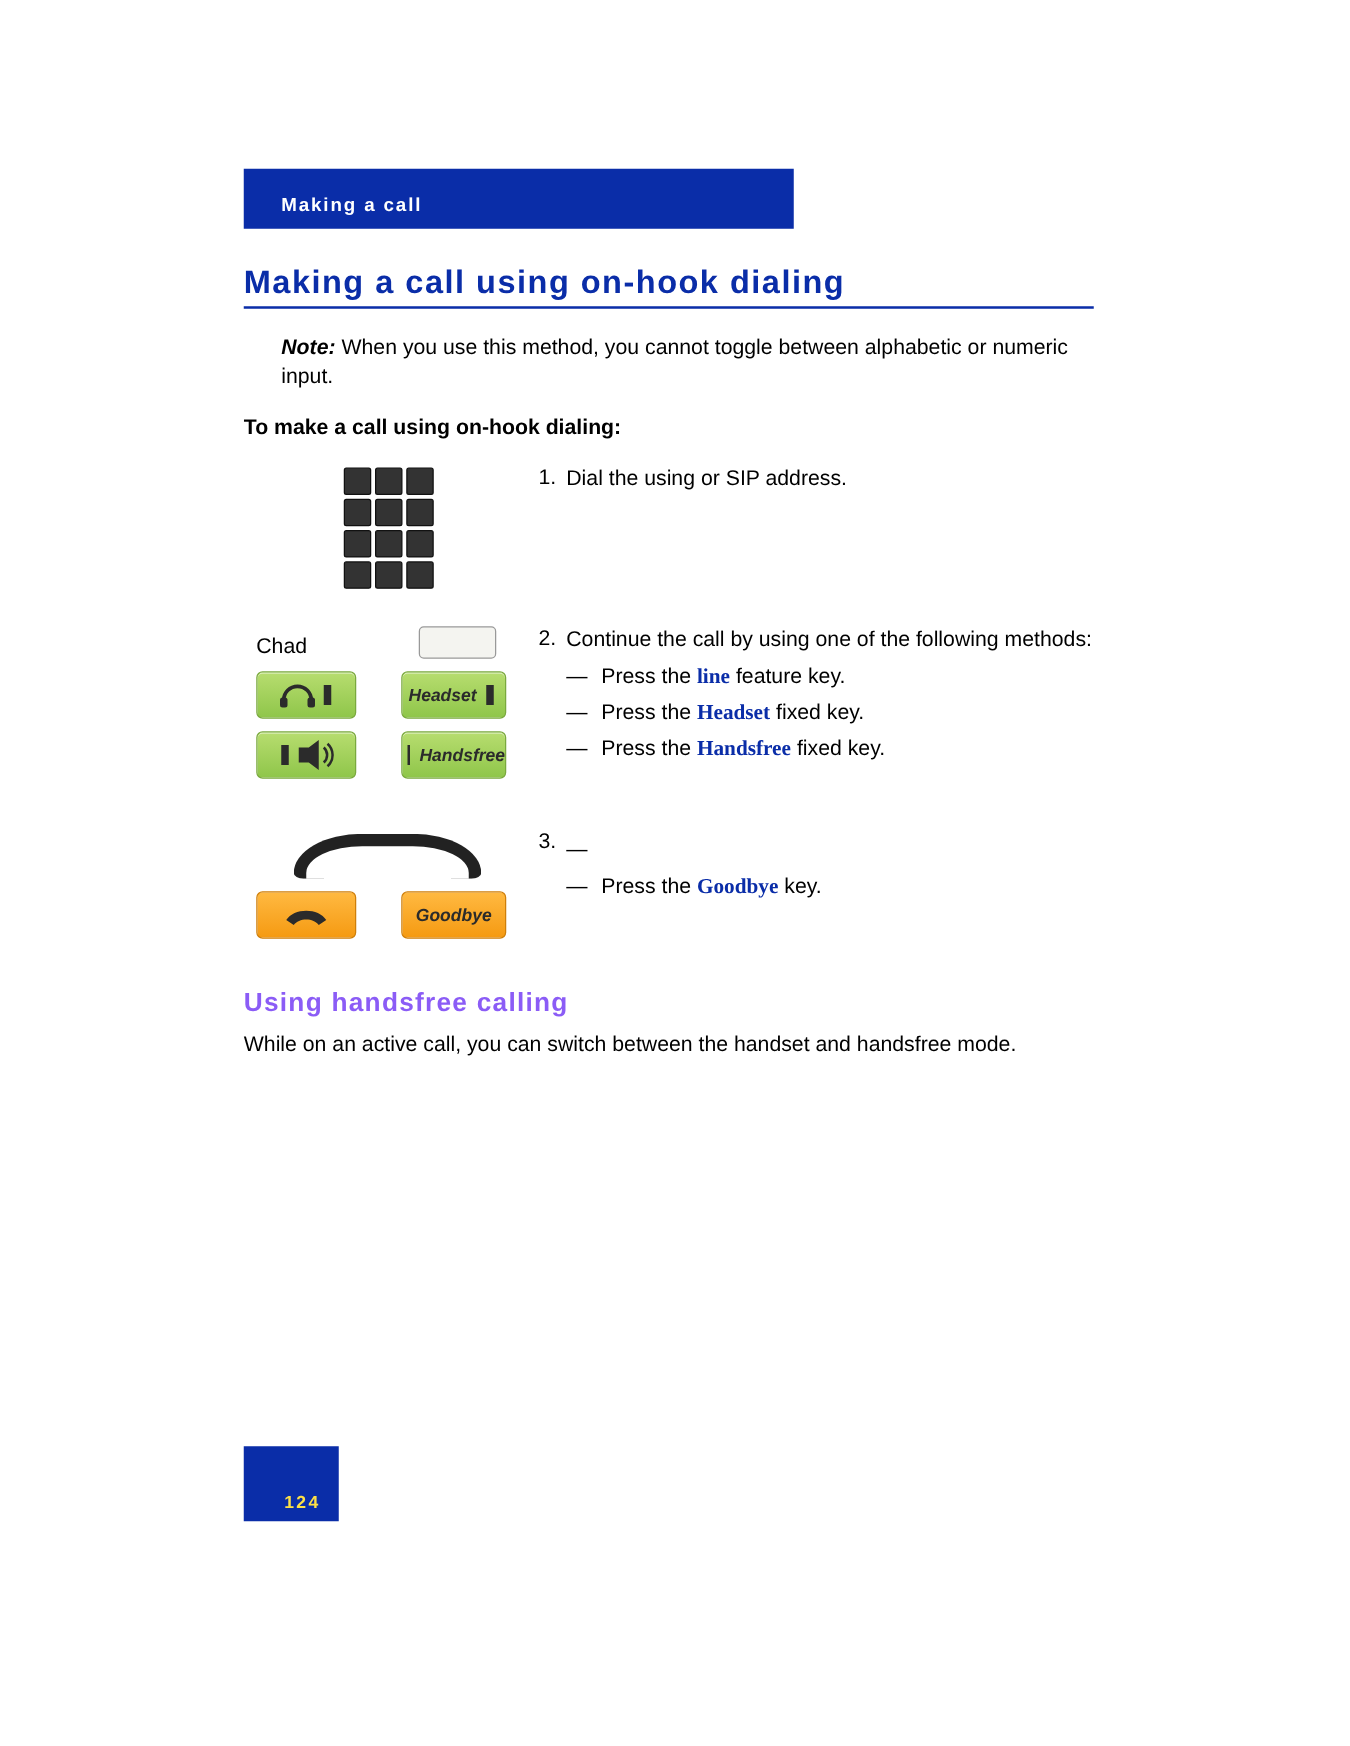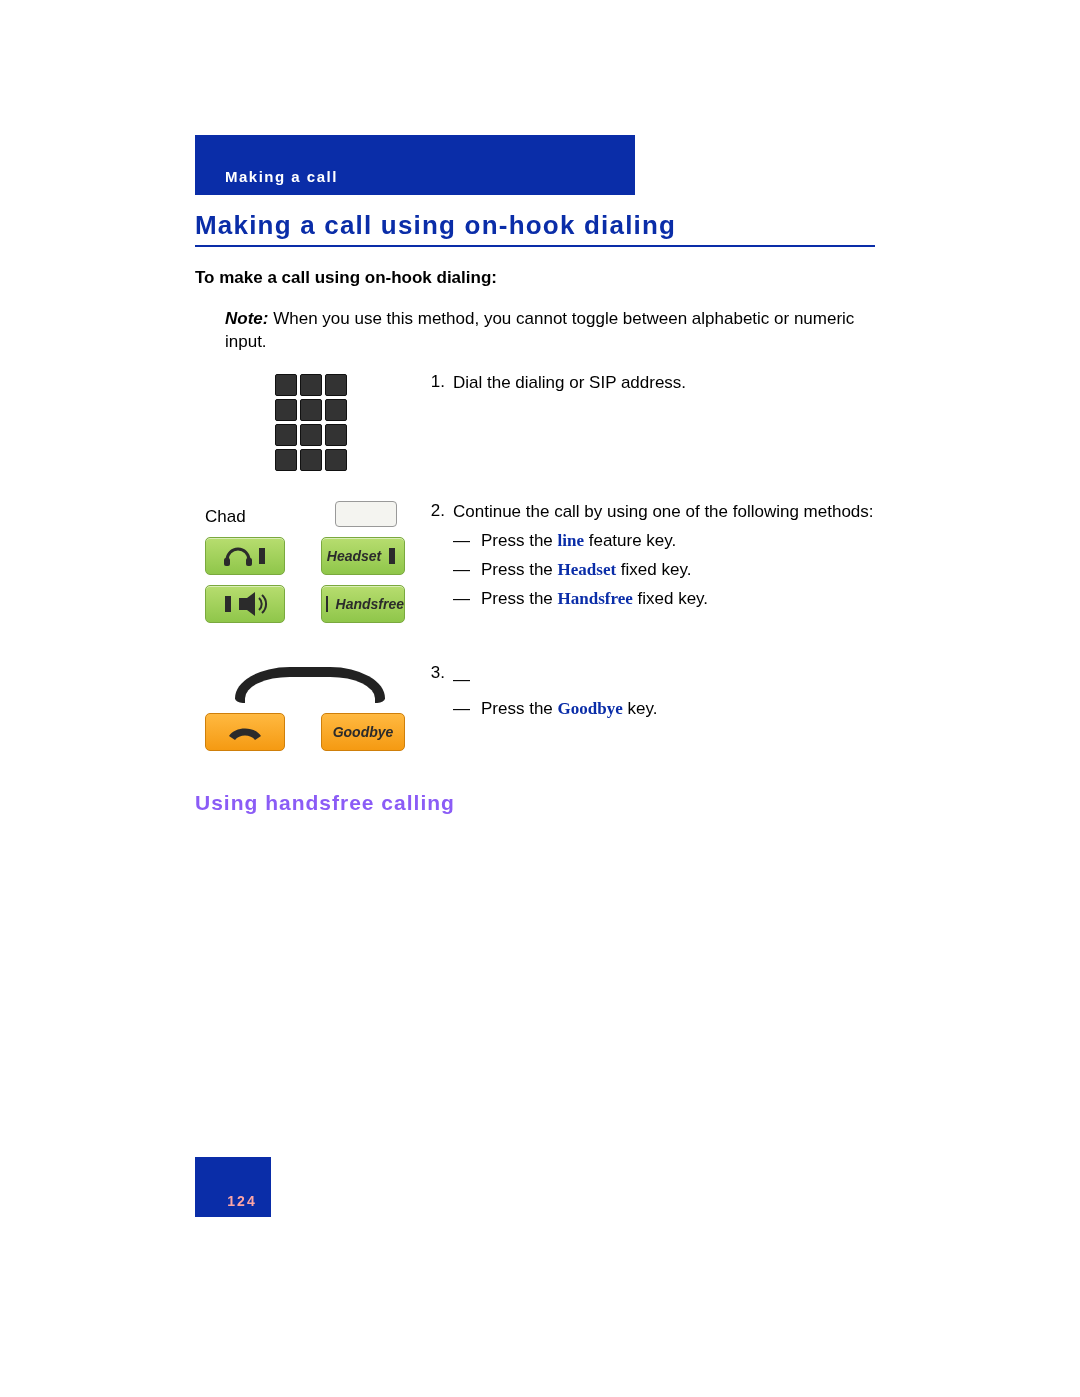--- a/index.html
+++ b/index.html
@@ -15,21 +15,21 @@
     height: 1397px;
     position: relative;
     box-sizing: border-box;
     padding: 130px 180px 0 195px;
   }
   .header-bar {
     position: absolute;
     left: 195px;
     top: 135px;
     width: 440px;
-    height: 60px;
+    height: 48px;
     background: #0a2da8;
   }
   .header-bar .label {
     position: absolute;
     left: 30px;
     bottom: 10px;
     color: #fff;
     font-size: 15px;
     font-weight: bold;
     letter-spacing: 1.5px;
@@ -150,43 +150,43 @@
     left: 195px;
     bottom: 180px;
     width: 76px;
     height: 60px;
     background: #0a2da8;
     display:flex; align-items:flex-end; justify-content:center;
     padding-bottom: 8px;
     box-sizing: border-box;
   }
   .footer-bar .pagenum {
-    color:#fca5a5; font-size:14px; font-weight:bold; letter-spacing: 2px; margin-left: 18px;
+    color:#fde047; font-size:14px; font-weight:bold; letter-spacing: 2px; margin-left: 18px;
   }
   svg { display:block; }
 </style>
 </head>
 <body>
 
 <div class="page">
 
   <div class="header-bar">
     <span class="label">Making a call</span>
   </div>
 
   <div class="content">
     <div class="h1">Making a call using on-hook dialing</div>
 
 
-    <p class="p bold">To make a call using on-hook dialing:</p>
-
     <p class="p note">
       <span class="lead">Note:</span><span> When you use this method, you cannot toggle between alphabetic or numeric input.</span>
     </p>
 
+    <p class="p bold">To make a call using on-hook dialing:</p>
+
     <div class="steps">
 
       <div class="step-row">
         <div class="step-left">
           <div class="keypad">
             <div class="key"></div>
               <div class="key"></div>
               <div class="key"></div>
             <div class="key"></div>
               <div class="key"></div>
@@ -194,21 +194,21 @@
             <div class="key"></div>
               <div class="key"></div>
               <div class="key"></div>
             <div class="key"></div>
               <div class="key"></div>
               <div class="key"></div>
           </div>
         </div>
         <div class="step-right">
           <div class="step-num">1.</div>
-          <div class="step-body">Dial the dialing or SIP address.</div>
+          <div class="step-body">Dial the using or SIP address.</div>
         </div>
       </div>
 
       <div class="step-row">
         <div class="step-left">
           <div class="chad-row">
             <span class="chad-label">Chad</span>
             <span class="blank-key"></span>
           </div>
           <div class="btn-row">
@@ -275,20 +275,21 @@
               <span class="sub-dash">—</span>
               <span><span>Press the </span><span class="keyword">Goodbye</span><span> key.</span></span>
             </div>
           </div>
         </div>
       </div>
 
     </div>
 
     <div class="h2">Using handsfree calling</div>
+    <p class="p">While on an active call, you can switch between the handset and handsfree mode.</p>
 
   </div>
 
   <div class="footer-bar">
     <span class="pagenum">124</span>
   </div>
 
 </div>
 
 </body></html>

